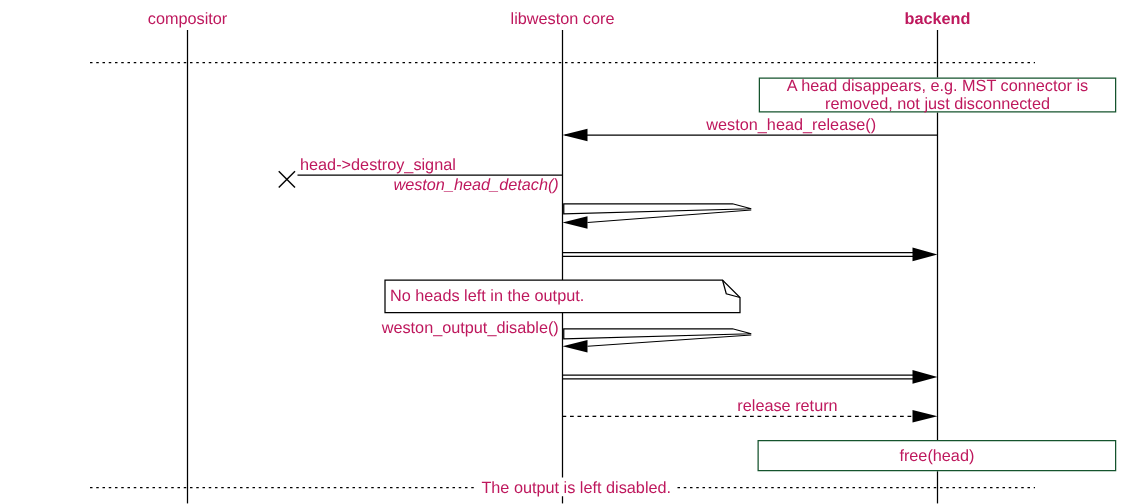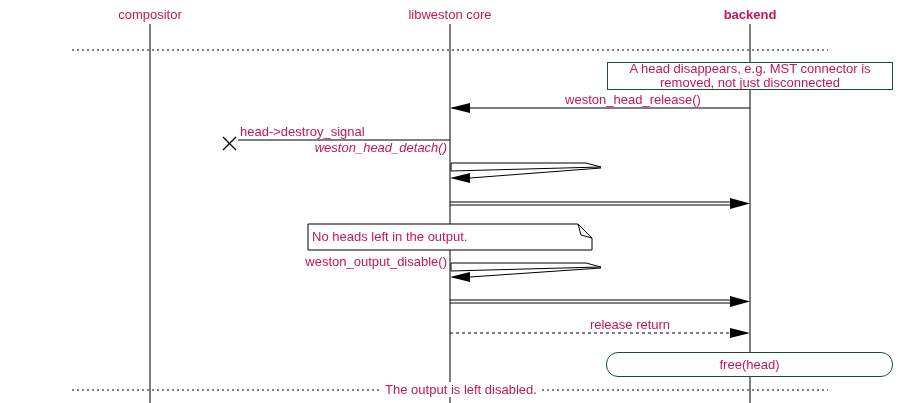--- a/index.html
+++ b/index.html
@@ -99,17 +99,17 @@
   <div class="lbl rgt" style="left:250px;top:140px;width:197px;font-style:italic;">weston_head_detach()</div>
 
 
   <div class="note-text" style="left:312px;top:230px;width:266px;">No heads left in the output.</div>
 
   <div class="lbl rgt" style="left:250px;top:254px;width:197px;">weston_output_disable()</div>
 
 
   <div class="lbl ctr" style="left:460px;top:317px;width:300px;margin-left:20px;">release return</div>
 
-  <div class="box" style="left:606px;top:352px;width:287px;height:25px;border-radius:12px;">
+  <div class="box" style="left:606px;top:352px;width:287px;height:25px;">
     <div style="line-height:14px;">free(head)</div>
   </div>
 
 </div>
 
 </body></html>

